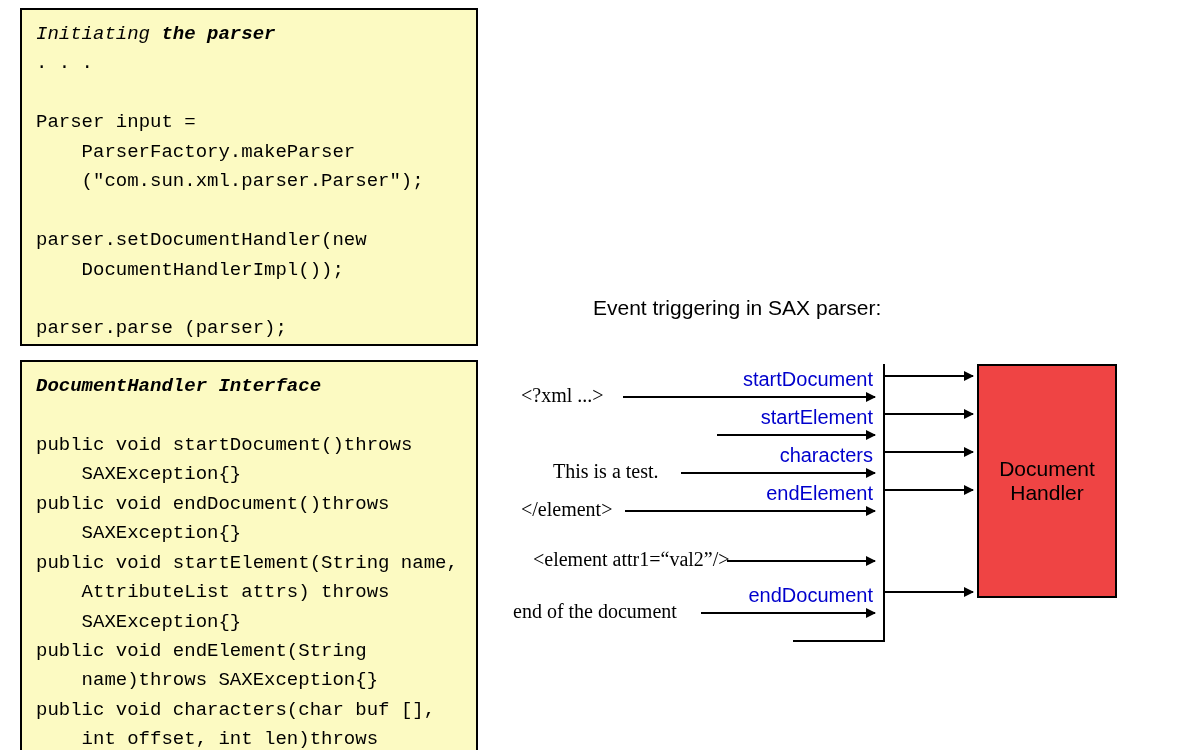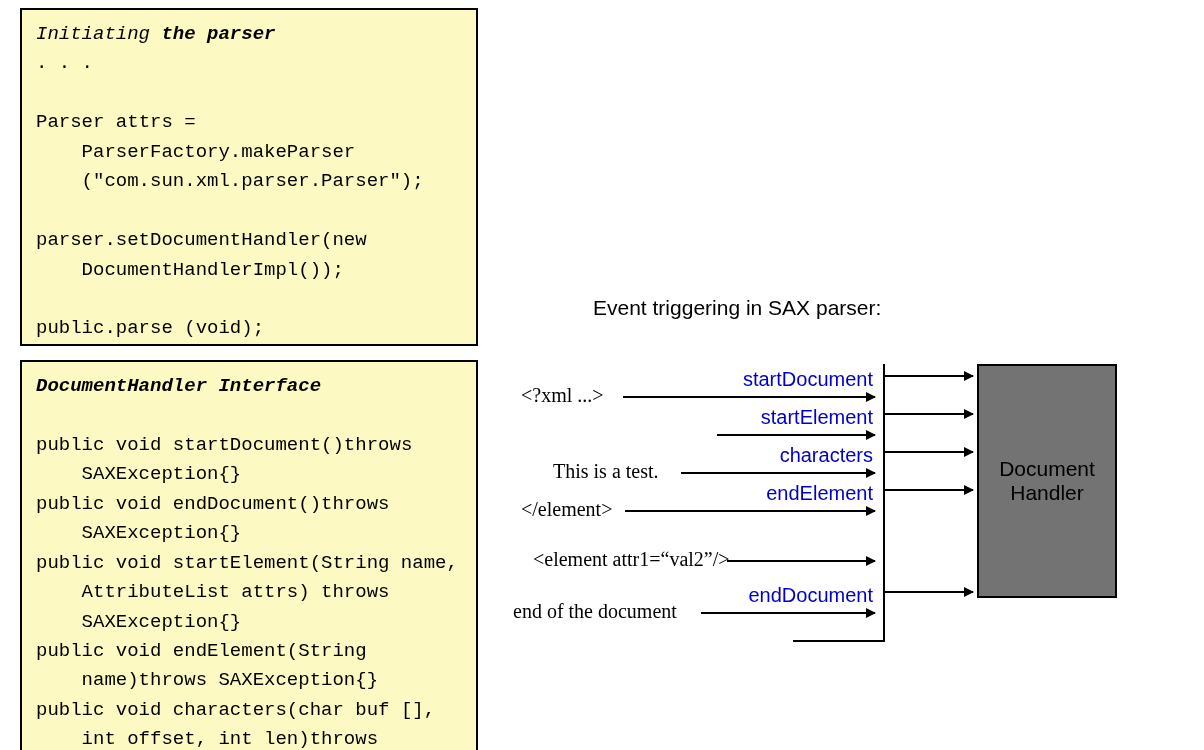--- a/index.html
+++ b/index.html
@@ -47,21 +47,21 @@
     top: 296px;
     font-family: Arial, Helvetica, sans-serif;
     font-size: 21px;
   }
   .doc-handler-box {
     position: absolute;
     left: 464px;
     top: 364px;
     width: 140px;
     height: 234px;
-    background: #737373;
+    background: #ef4444;
     border: 2px solid #000;
     display: flex;
     align-items: center;
     justify-content: center;
     text-align: center;
     font-family: Arial, Helvetica, sans-serif;
     font-size: 21px;
   }
   .event-label {
     position: absolute;
@@ -106,28 +106,28 @@
     width: 2px;
     background: #000;
   }
 </style>
 </head>
 <body>
 
 <div id="box1" class="code-box left-col"><span class="title"><span class="b">Initiating</span><span> the parser</span></span>
 <span>. . .</span>
 
-<span><span class="b">Parser</span><span> attrs =</span></span>
+<span><span class="b">Parser</span><span> input =</span></span>
 <span><span>    ParserFactory.</span><span class="b">makeParser</span></span>
 <span>    ("com.sun.xml.parser.Parser");</span>
 
 <span><span class="b">parser.setDocumentHandler</span><span>(new</span></span>
 <span>    DocumentHandlerImpl());</span>
 
-<span><span class="b">public.parse</span><span> (void);</span></span>
+<span><span class="b">parser.parse</span><span> (parser);</span></span>
 <span>. . .</span></div>
 
 <div id="box2" class="code-box left-col"><span class="title b">DocumentHandler Interface</span>
 
 <span><span>public void </span><span class="b">startDocument</span><span>()throws</span></span>
 <span>    SAXException{}</span>
 <span><span>public void </span><span class="b">endDocument</span><span>()throws</span></span>
 <span>    SAXException{}</span>
 <span><span>public void </span><span class="b">startElement</span><span>(String name,</span></span>
 <span>    AttributeList attrs) throws</span>

